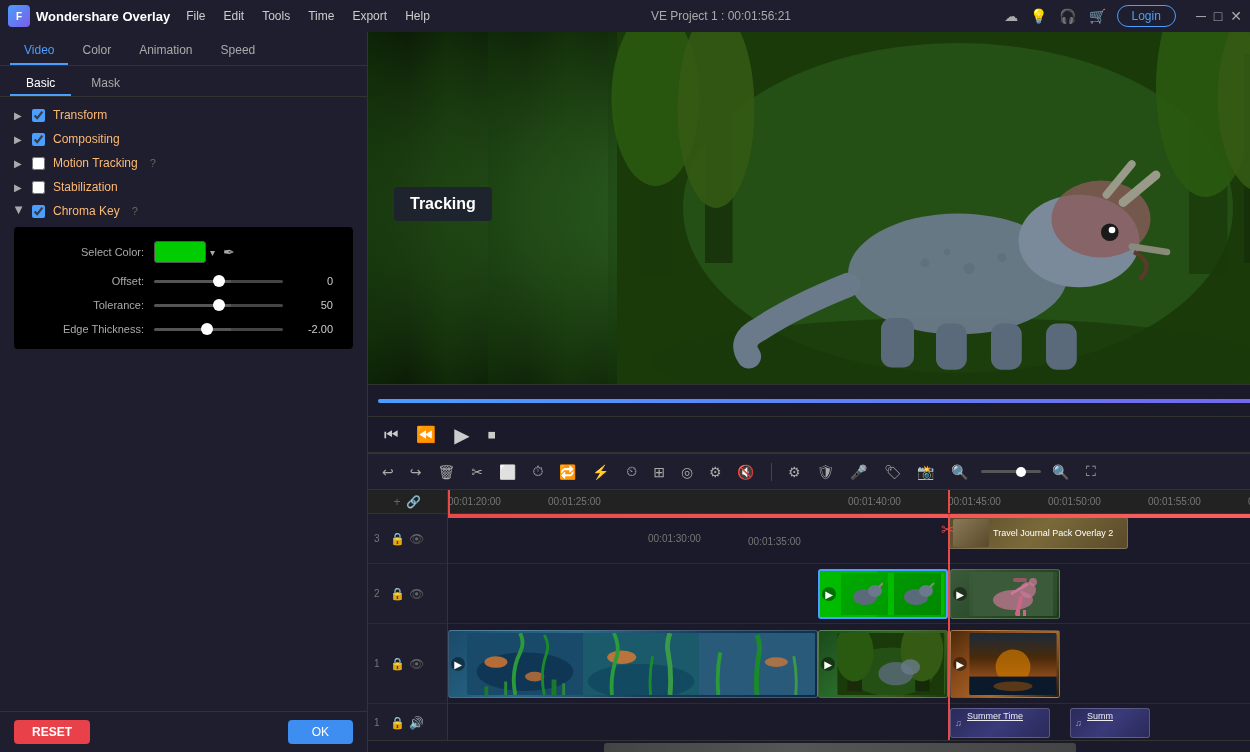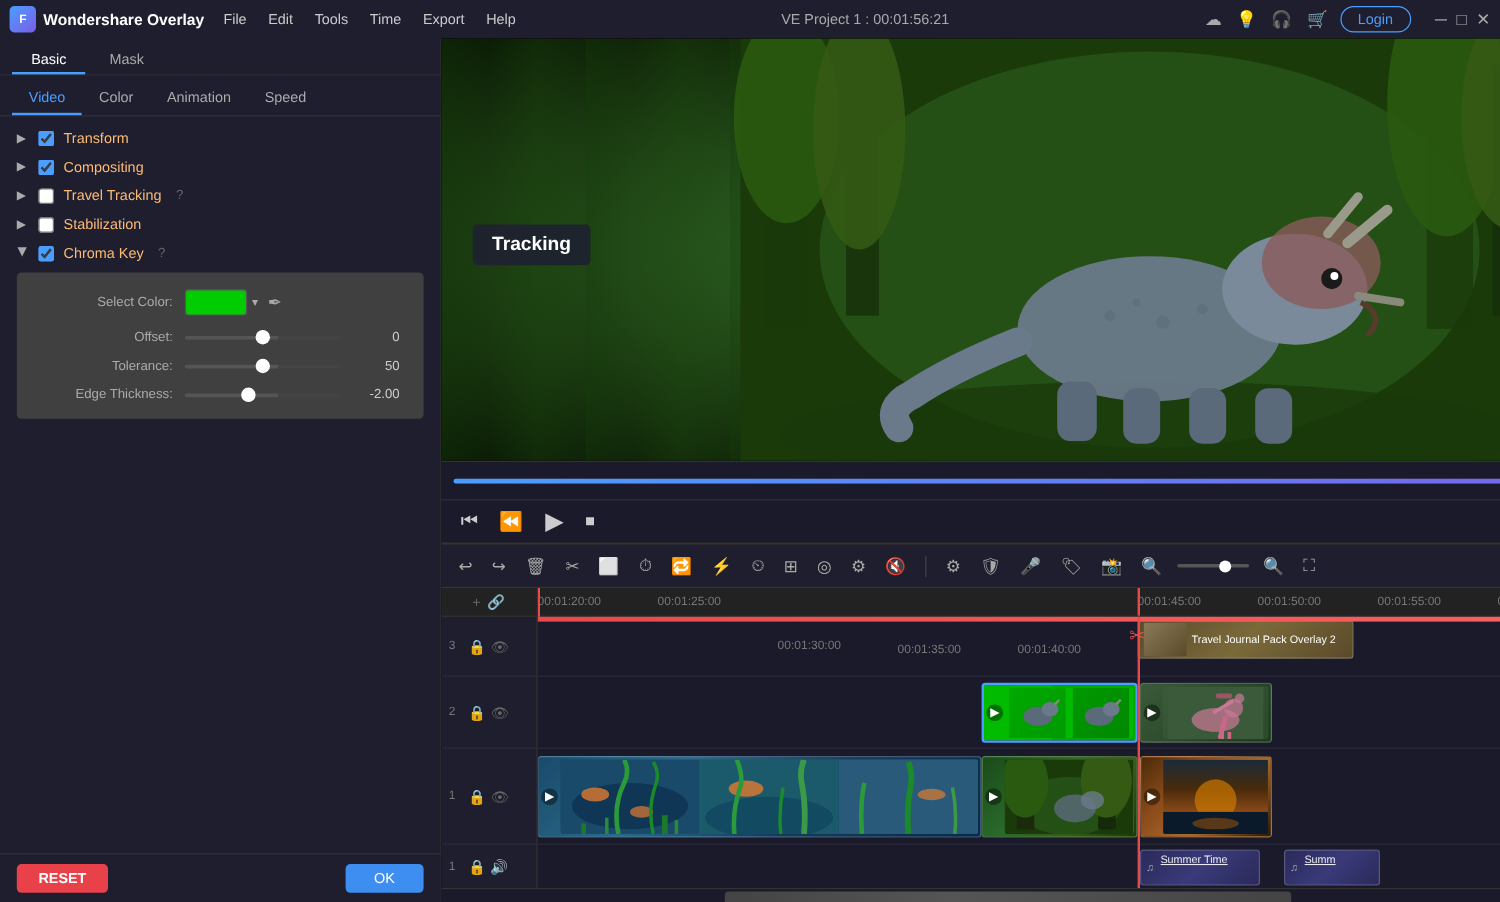--- a/index.html
+++ b/index.html
@@ -42,21 +42,21 @@
     #props-panel::-webkit-scrollbar-track { background: #1e1e2e; }
     #props-panel::-webkit-scrollbar-thumb { background: #444; border-radius: 3px; }
     .prop-row { display: flex; align-items: center; gap: 8px; padding: 5px 14px; cursor: pointer; }
     .prop-arrow { color: #aaa; font-size: 10px; width: 10px; }
     .prop-arrow.down { transform: rotate(90deg); }
     .prop-checkbox { width: 13px; height: 13px; accent-color: #4a9eff; cursor: pointer; }
     .prop-label { color: #fdba74; font-size: 12px; }
     .prop-help { color: #666; font-size: 11px; cursor: pointer; margin-left: 4px; }
 
     
-    #chroma-key-body { background: #404040; margin: 4px 14px 8px; border-radius: 4px; padding: 14px 20px; }
+    #chroma-key-body { background: #000000; margin: 4px 14px 8px; border-radius: 4px; padding: 14px 20px; }
     .ck-row { display: flex; align-items: center; margin-bottom: 12px; }
     .ck-label { width: 110px; text-align: right; color: #aaa; font-size: 11px; margin-right: 10px; }
     .ck-color-swatch { width: 52px; height: 22px; background: #00cc00; border-radius: 3px; cursor: pointer; border: 1px solid #555; }
     .ck-color-arrow { color: #aaa; font-size: 10px; margin-left: 4px; cursor: pointer; }
     .ck-eyedropper { color: #aaa; margin-left: 8px; cursor: pointer; font-size: 14px; }
     .ck-slider-wrap { flex: 1; display: flex; align-items: center; gap: 8px; }
     .ck-slider { -webkit-appearance: none; flex: 1; height: 3px; background: linear-gradient(to right, #555 0%, #555 60%, #444 60%); border-radius: 2px; cursor: pointer; }
     .ck-slider::-webkit-slider-thumb { -webkit-appearance: none; width: 12px; height: 12px; background: #fff; border-radius: 50%; cursor: pointer; }
     .ck-val { width: 42px; text-align: right; color: #ccc; font-size: 11px; }
 
@@ -171,50 +171,50 @@
       <span>□</span>
       <span>✕</span>
     </div>
   </div>
 </div>
 
 <div id="main">
 
   <div id="left-panel">
 
-    <div id="sub-tabs">
-      <div class="stab active">Basic</div>
-      <div class="stab">Mask</div>
-    </div>
-
     <div id="prop-tabs">
       <div class="tab active">Video</div>
       <div class="tab">Color</div>
       <div class="tab">Animation</div>
       <div class="tab">Speed</div>
     </div>
 
+    <div id="sub-tabs">
+      <div class="stab active">Basic</div>
+      <div class="stab">Mask</div>
+    </div>
+
     <div id="props-panel">
 
       <div class="prop-row">
         <span class="prop-arrow">▶</span>
         <input type="checkbox" class="prop-checkbox" checked="" style="">
         <span class="prop-label">Transform</span>
       </div>
 
       <div class="prop-row">
         <span class="prop-arrow">▶</span>
         <input type="checkbox" class="prop-checkbox" checked="" style="">
         <span class="prop-label">Compositing</span>
       </div>
 
       <div class="prop-row">
         <span class="prop-arrow">▶</span>
         <input type="checkbox" class="prop-checkbox" style="">
-        <span class="prop-label">Travel Tracking</span>
+        <span class="prop-label">Motion Tracking</span>
         <span class="prop-help">?</span>
       </div>
 
       <div class="prop-row">
         <span class="prop-arrow">▶</span>
         <input type="checkbox" class="prop-checkbox" style="">
         <span class="prop-label">Stabilization</span>
       </div>
 
       <div class="prop-row">
@@ -397,21 +397,21 @@
         </div>
 
         <div id="timeline-tracks">
 
           <div id="tl-ruler">
             <div id="red-marker-line" style="left:0%;height:24px;"></div>
             <div class="tl-tick" style="left:0px;">00:01:20:00</div>
             <div class="tl-tick" style="left:100px;">00:01:25:00</div>
             <div class="tl-tick" style="left:200px;margin-top:37px;">00:01:30:00</div>
             <div class="tl-tick" style="left:300px;margin-top:40px;">00:01:35:00</div>
-            <div class="tl-tick" style="left:400px;margin-top:40px;">00:01:40:00</div>
+            <div class="tl-tick" style="left:400px;">00:01:40:00</div>
             <div class="tl-tick" style="left:500px;">00:01:45:00</div>
             <div class="tl-tick" style="left:600px;">00:01:50:00</div>
             <div class="tl-tick" style="left:700px;">00:01:55:00</div>
             <div class="tl-tick" style="left:800px;">00:02:00:00</div>
 
             <div style="position:absolute;top:0;left:500px;height:100%;width:2px;background:#e84a4a;z-index:10;"></div>
           </div>
 
           <div style="position:absolute;top:24px;left:500px;width:2px;background:#e84a4a;z-index:10;height:calc(100% - 24px);">
             <div style="position:absolute;top:6px;left:-7px;color:#e84a4a;font-size:16px;">✂</div>

